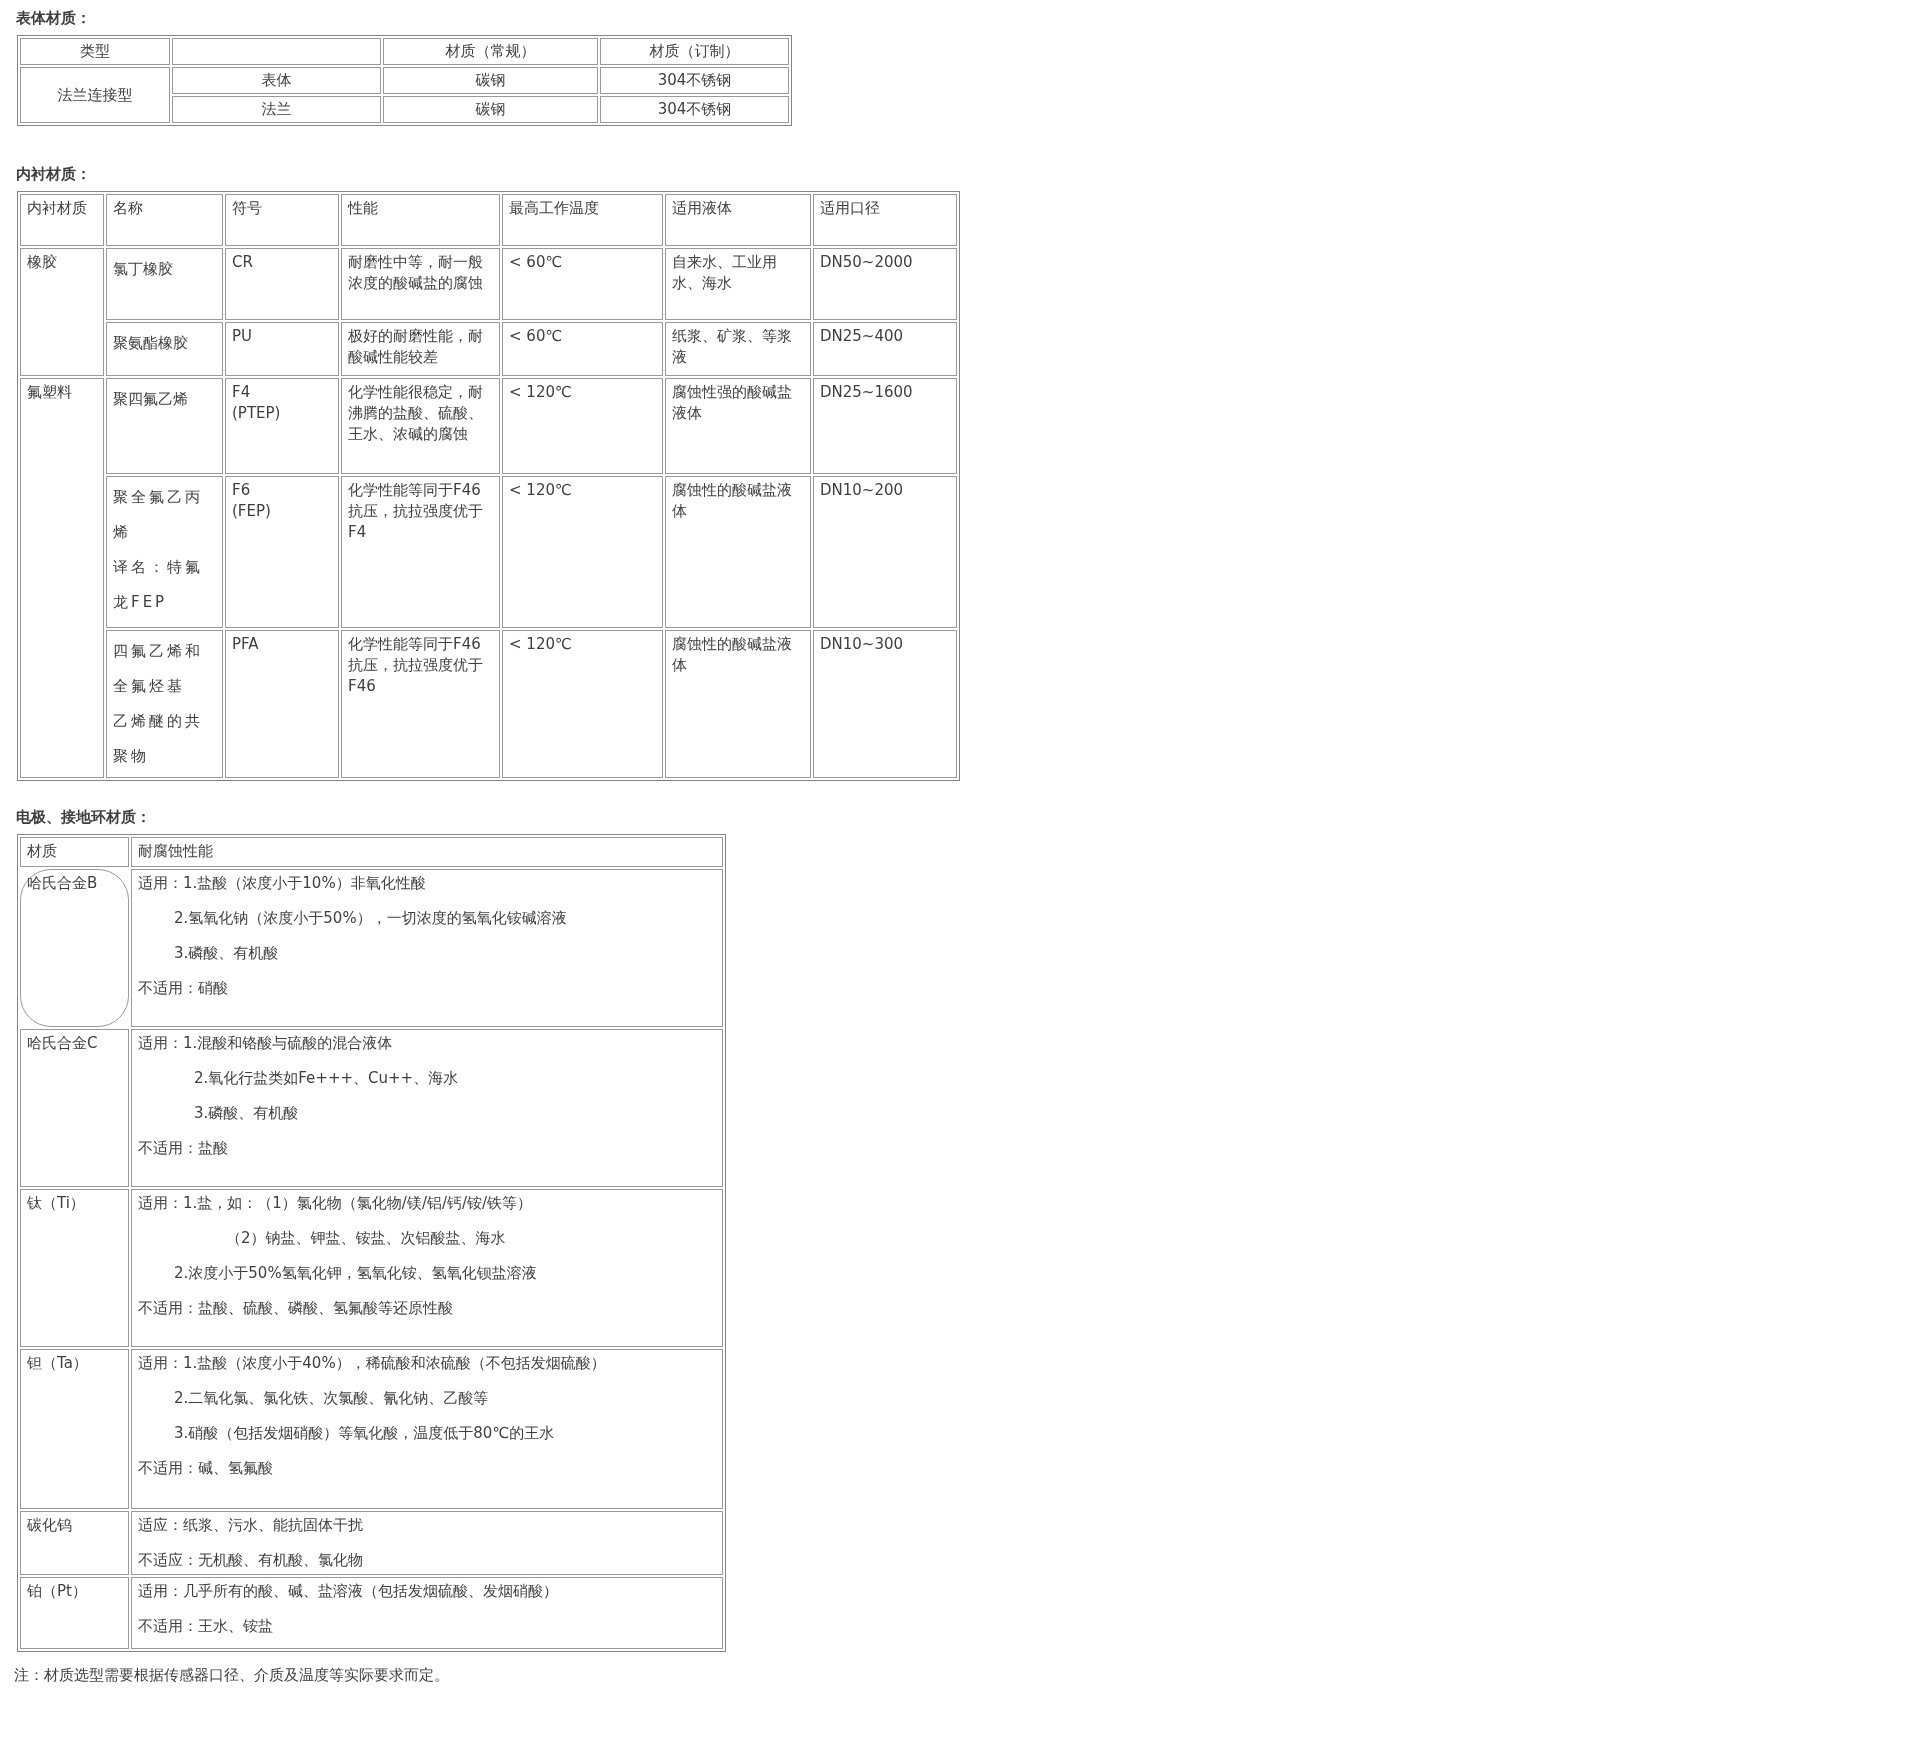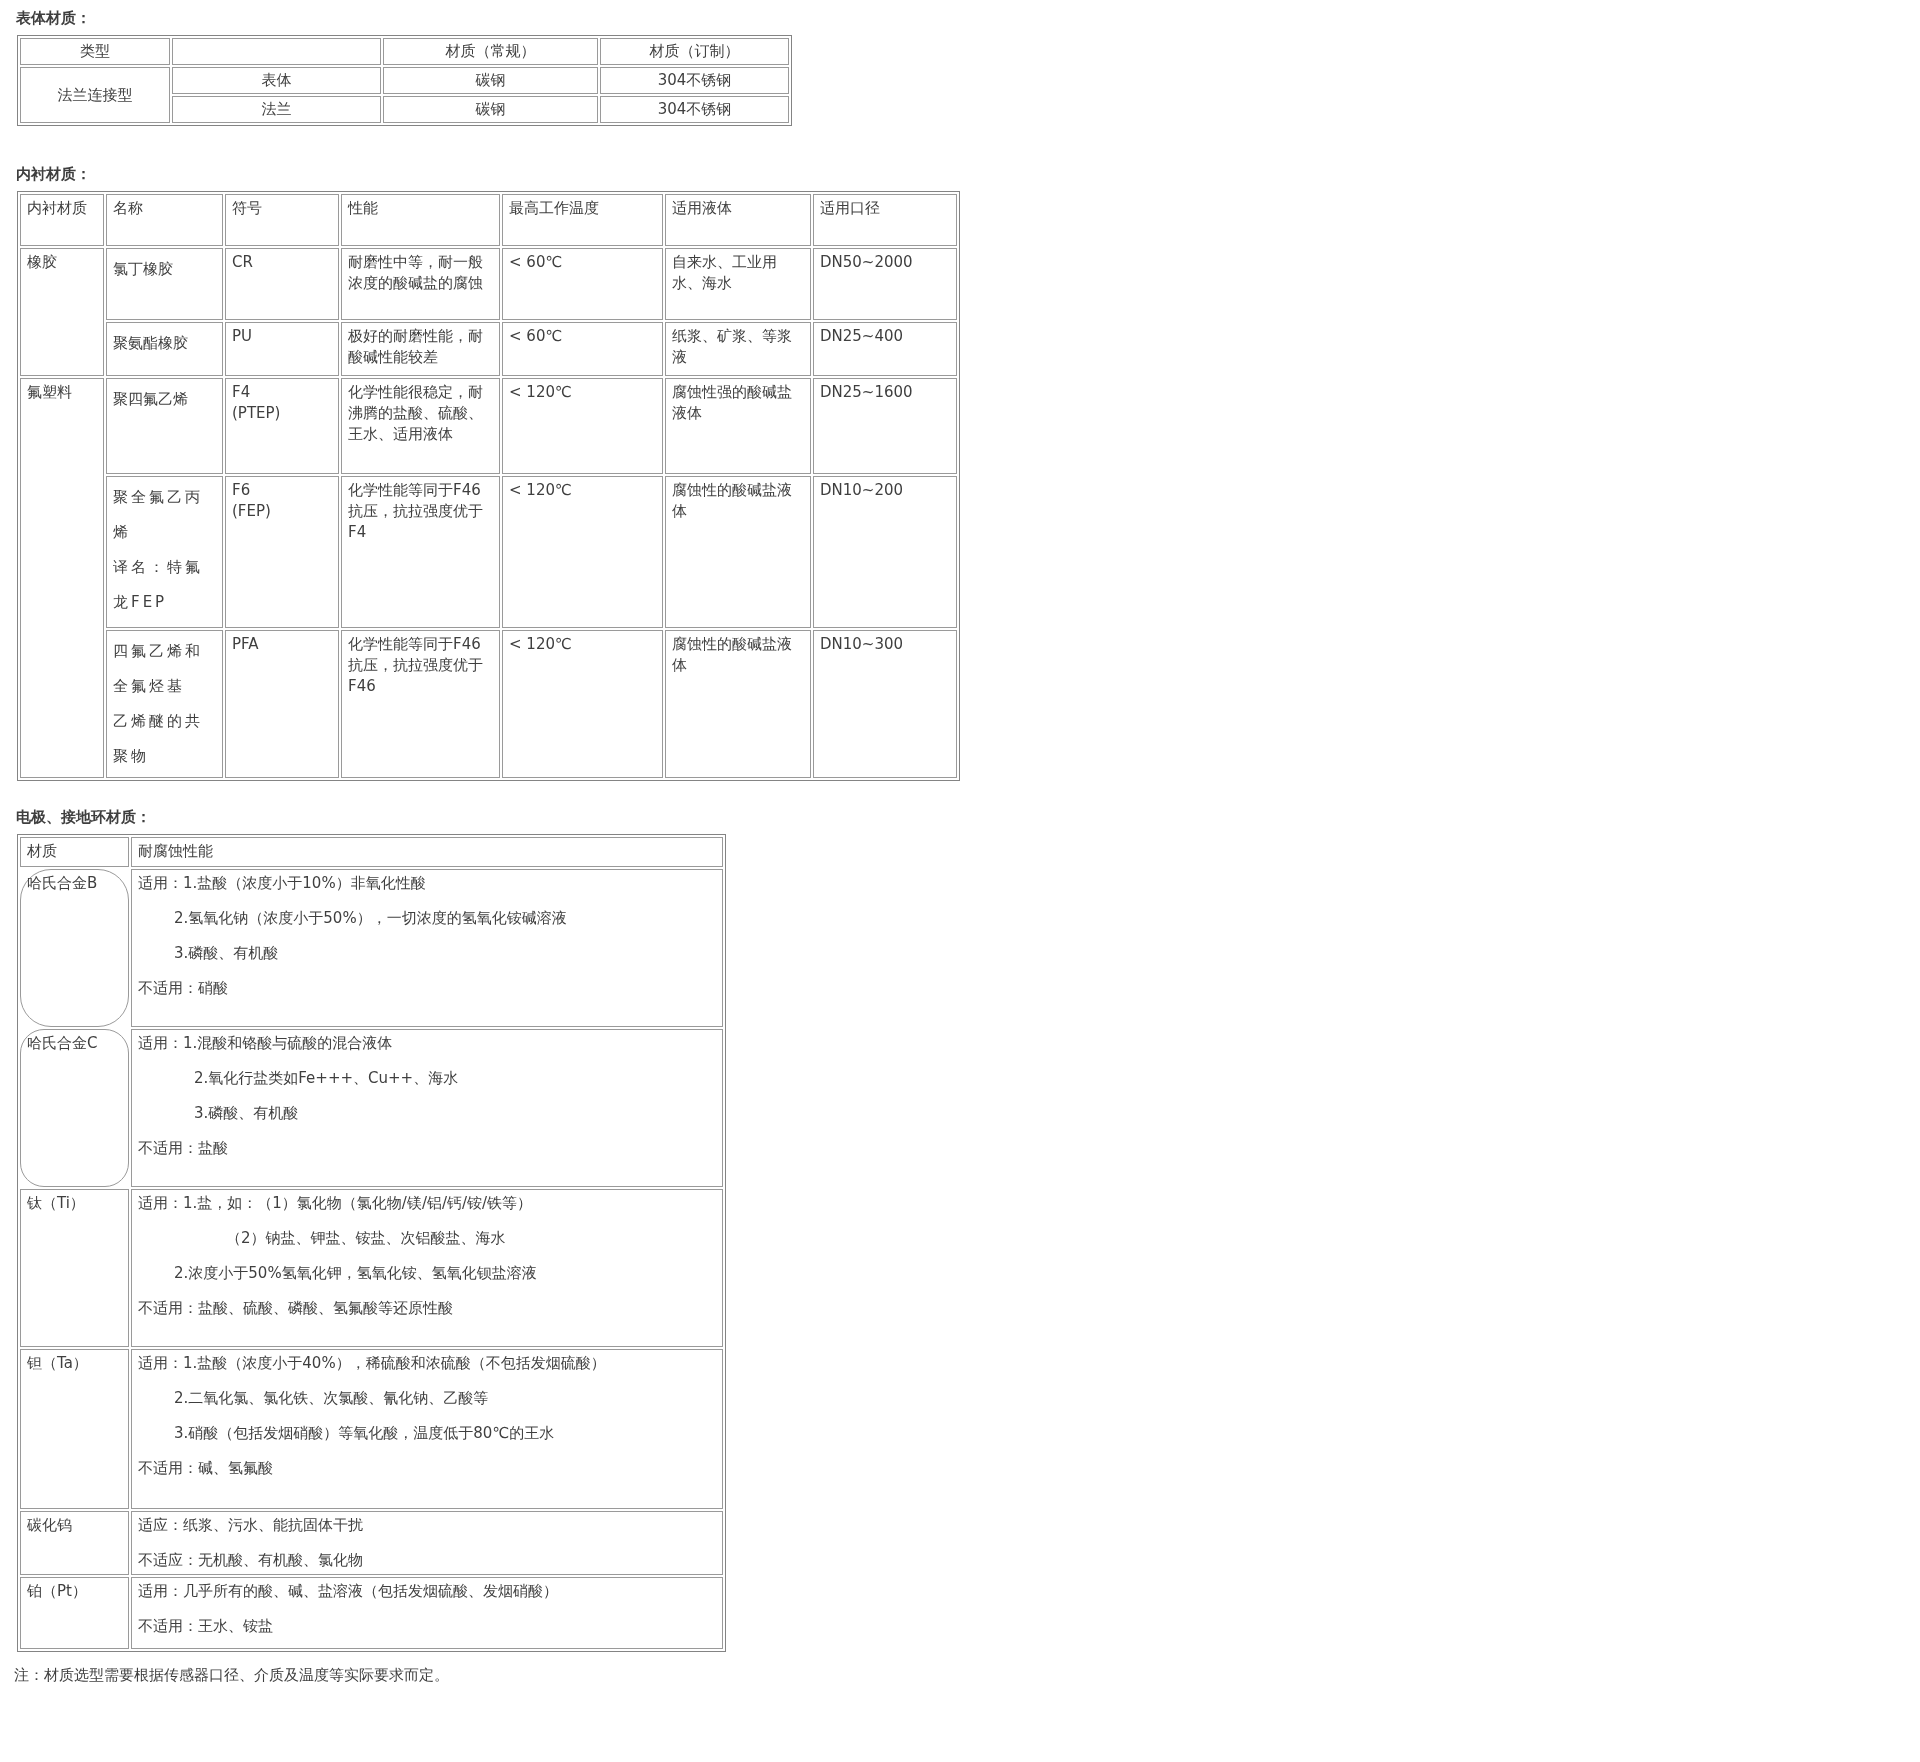--- a/index.html
+++ b/index.html
@@ -92,21 +92,21 @@
         </tr>
         <tr>
           <td rowspan="3" style="height: 88px;">氟塑料</td>
           <td style="height: 88px;">
             <div class="nline">聚四氟乙烯</div>
           </td>
           <td style="height: 88px;">
             <div class="sline">F4</div>
             <div class="sline">(PTEP)</div>
           </td>
-          <td style="height: 88px;">化学性能很稳定，耐沸腾的盐酸、硫酸、王水、适用液体</td>
+          <td style="height: 88px;">化学性能很稳定，耐沸腾的盐酸、硫酸、王水、浓碱的腐蚀</td>
           <td style="height: 88px;">&lt; 120℃</td>
           <td style="height: 88px;">腐蚀性强的酸碱盐液体</td>
           <td style="height: 88px;">DN25~1600</td>
         </tr>
         <tr>
           <td style="height: 144px;">
             <div class="nline spaced">聚全氟乙丙</div>
             <div class="nline spaced">烯</div>
             <div class="nline spaced">译名：特氟</div>
             <div class="nline spaced">龙FEP</div>
@@ -148,21 +148,21 @@
         <tr>
           <td style="height: 150px; border-radius: 31px;">哈氏合金B</td>
           <td style="height: 150px;">
             <p class="t3p">适用：1.盐酸（浓度小于10%）非氧化性酸</p>
             <p class="t3p ind1">2.氢氧化钠（浓度小于50%），一切浓度的氢氧化铵碱溶液</p>
             <p class="t3p ind1">3.磷酸、有机酸</p>
             <p class="t3p">不适用：硝酸</p>
           </td>
         </tr>
         <tr>
-          <td style="height: 150px; border-radius: 24px;">哈氏合金C</td>
+          <td style="height: 150px;">哈氏合金C</td>
           <td style="height: 150px;">
             <p class="t3p">适用：1.混酸和铬酸与硫酸的混合液体</p>
             <p class="t3p ind2">2.氧化行盐类如Fe+++、Cu++、海水</p>
             <p class="t3p ind2">3.磷酸、有机酸</p>
             <p class="t3p">不适用：盐酸</p>
           </td>
         </tr>
         <tr>
           <td style="height: 150px;">钛（Ti）</td>
           <td style="height: 150px;">

